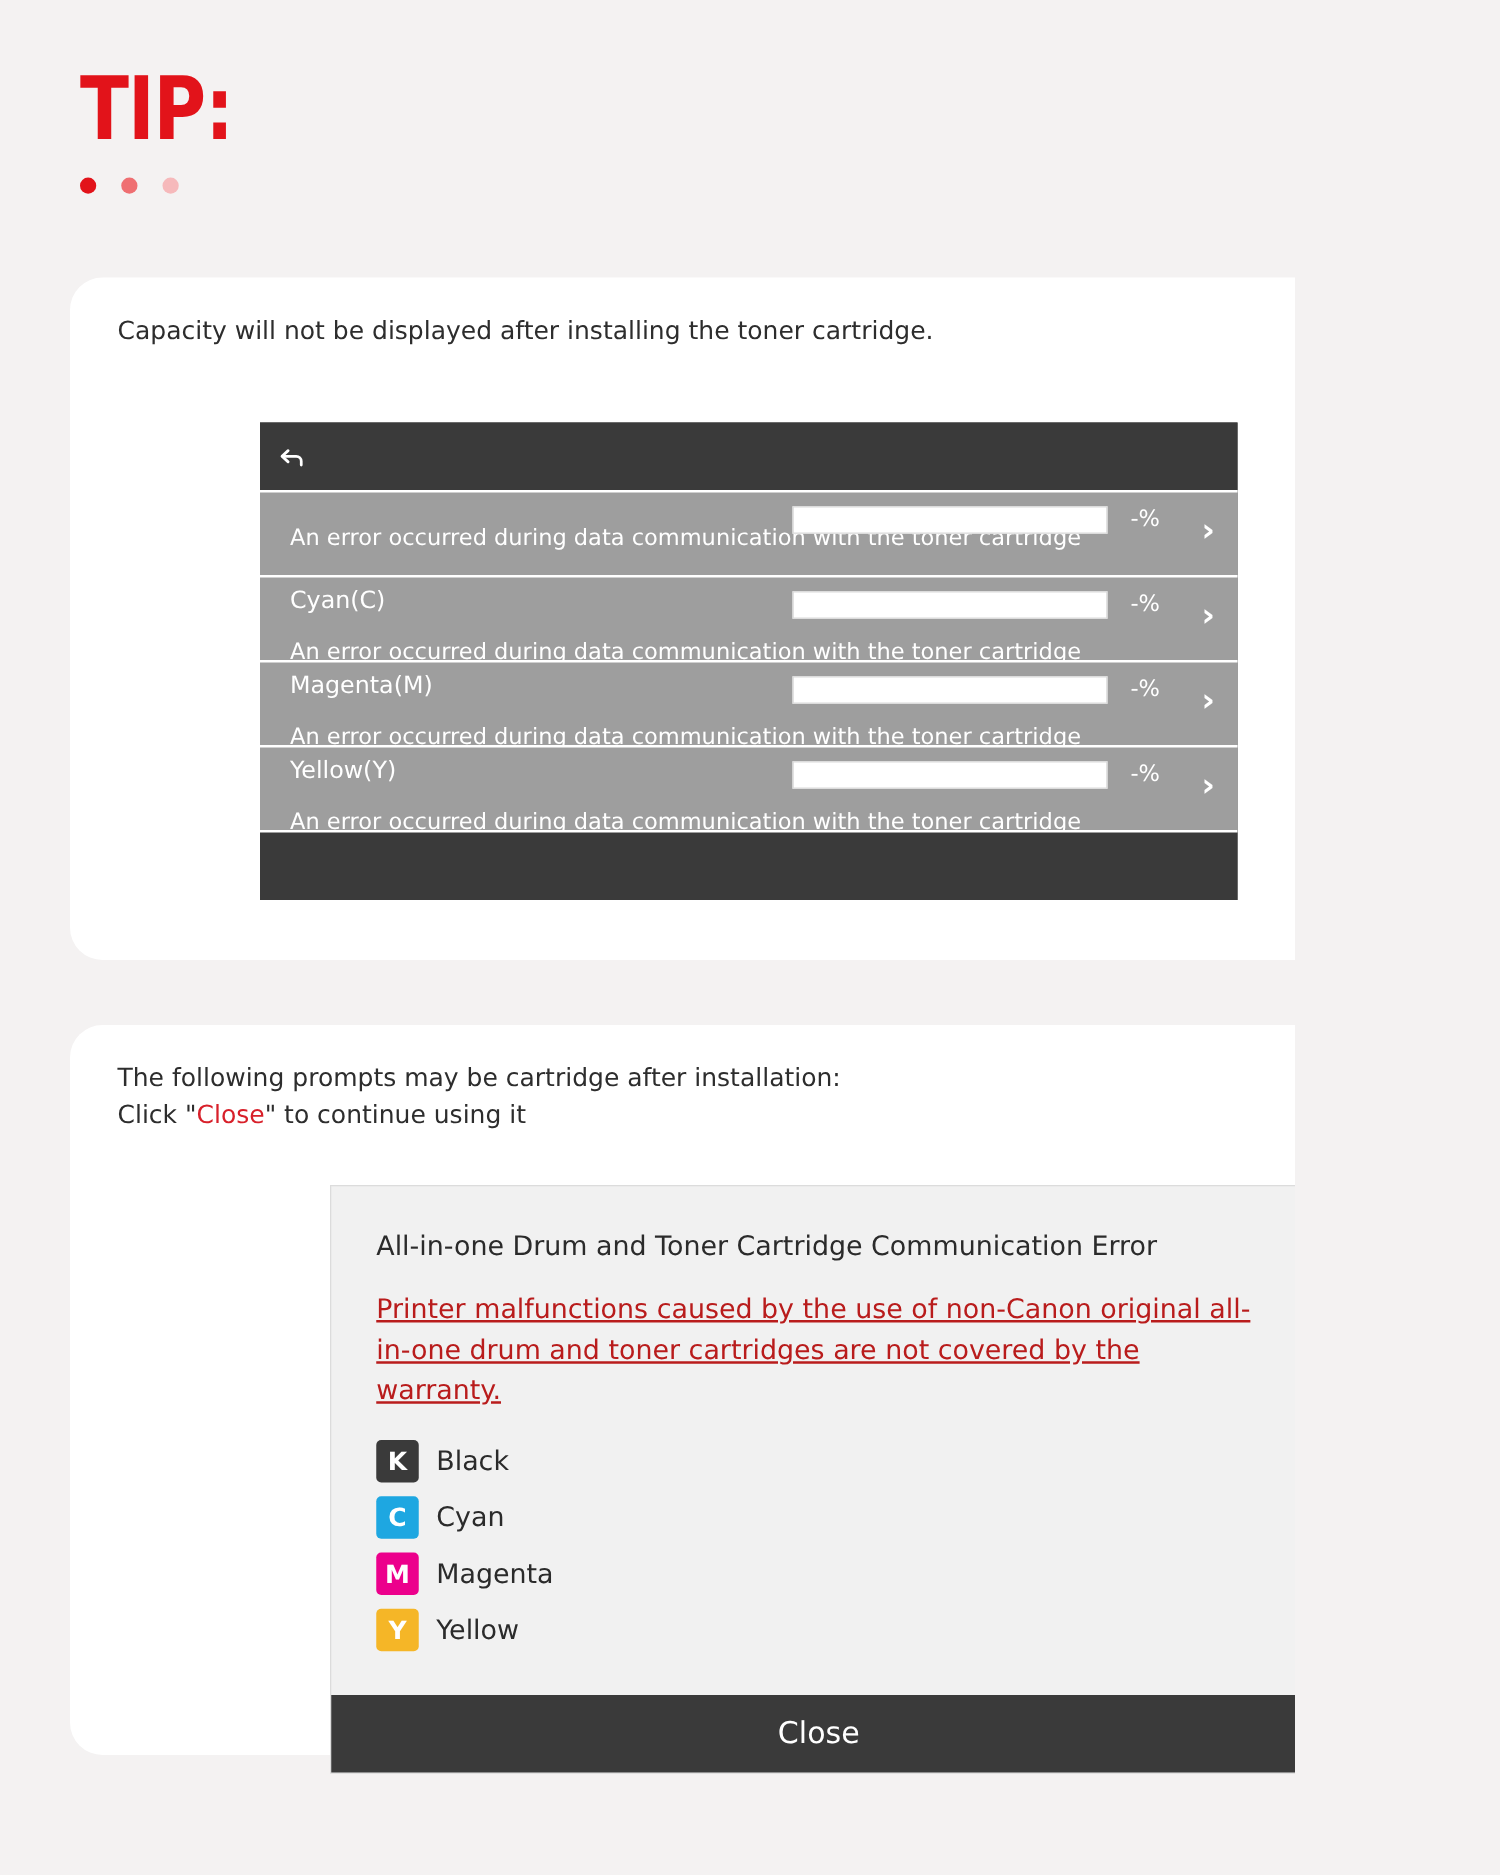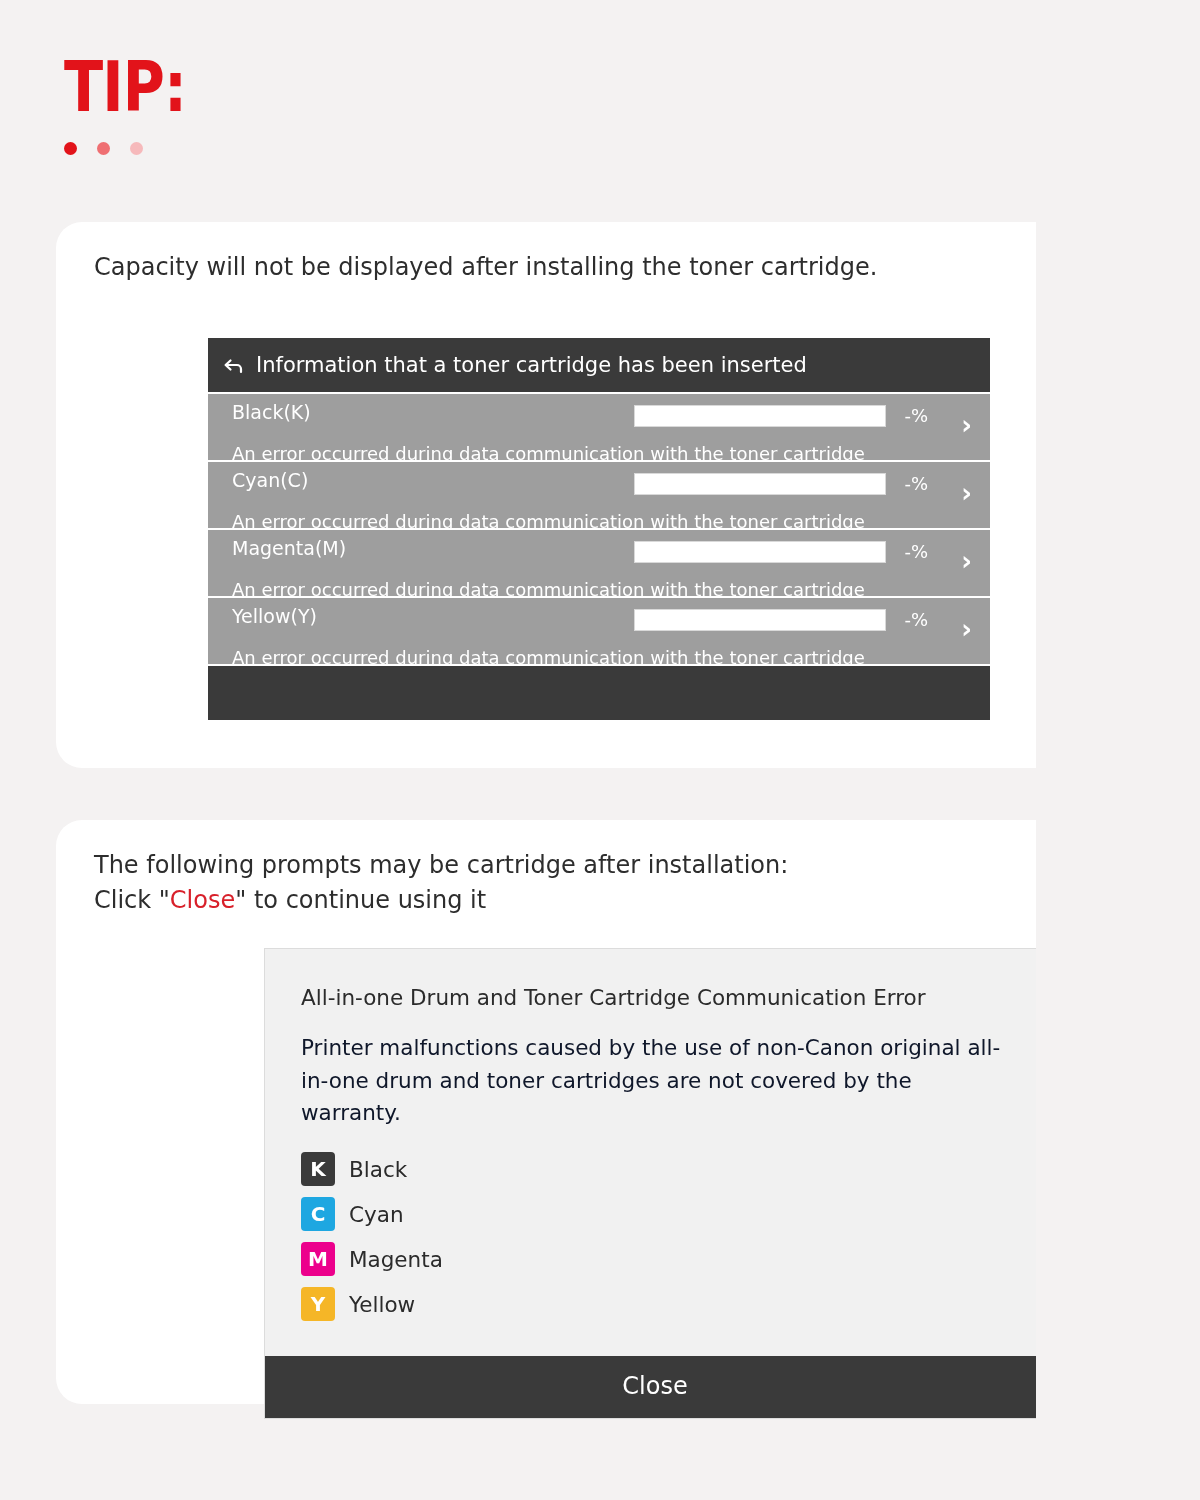--- a/index.html
+++ b/index.html
@@ -52,21 +52,21 @@
     border-radius: 26px;
   }
   #card-1 { top: 222px; height: 546px; }
   #card-2 { top: 820px; height: 584px; }
 
   .card-heading {
     position: absolute;
     left: 38px;
     top: 28px;
     right: 30px;
-    font-size: 24px;
+    font-size: 20px;
     color: #2d2d2d;
     line-height: 1.45;
     font-weight: 400;
   }
   .heading-red { color: #d8202a; }
 
   
   .panel {
     position: absolute;
     left: 152px;
@@ -154,23 +154,24 @@
   .dialog-body {
     padding: 36px 36px 24px 36px;
   }
   .dialog-title {
     font-size: 21.5px;
     color: #2b2b2b;
     margin-bottom: 22px;
   }
   .dialog-text {
     font-size: 21.5px;
-    color: #0f172a;
+    color: #b91c1c;
     line-height: 1.52;
     margin-bottom: 22px;
+    text-decoration: underline;
   }
   .color-list { margin: 0; padding: 0; }
   .color-item {
     display: flex;
     align-items: center;
     gap: 14px;
     margin-bottom: 11px;
   }
   .swatch {
     width: 34px; height: 34px;
@@ -216,25 +217,23 @@
     <div class="card-heading">Capacity will not be displayed after installing the toner cartridge.</div>
 
     <div class="panel">
       <div class="panel-title">
         <span class="back-icon">
           <svg width="22" height="22" viewBox="0 0 22 22">
             <path d="M4 11 H15 a4 4 0 0 1 4 4 v3" fill="none" stroke="#ffffff" stroke-width="2.2" stroke-linecap="round"></path>
             <path d="M8.5 6.5 L3.6 11 L8.5 15.5" fill="none" stroke="#ffffff" stroke-width="2.2" stroke-linecap="round" stroke-linejoin="round"></path>
           </svg>
         </span>
-        <span>Information that a toner cartridge has been inserted</span>
       </div>
 
       <div class="toner-row">
-        <div class="name">Black(K)</div>
         <div class="err">An error occurred during data communication with the toner cartridge</div>
         <div class="gauge"></div>
         <div class="pct">-%</div>
         <div class="chev">›</div>
       </div>
 
       <div class="toner-row">
         <div class="name">Cyan(C)</div>
         <div class="err">An error occurred during data communication with the toner cartridge</div>
         <div class="gauge"></div>

